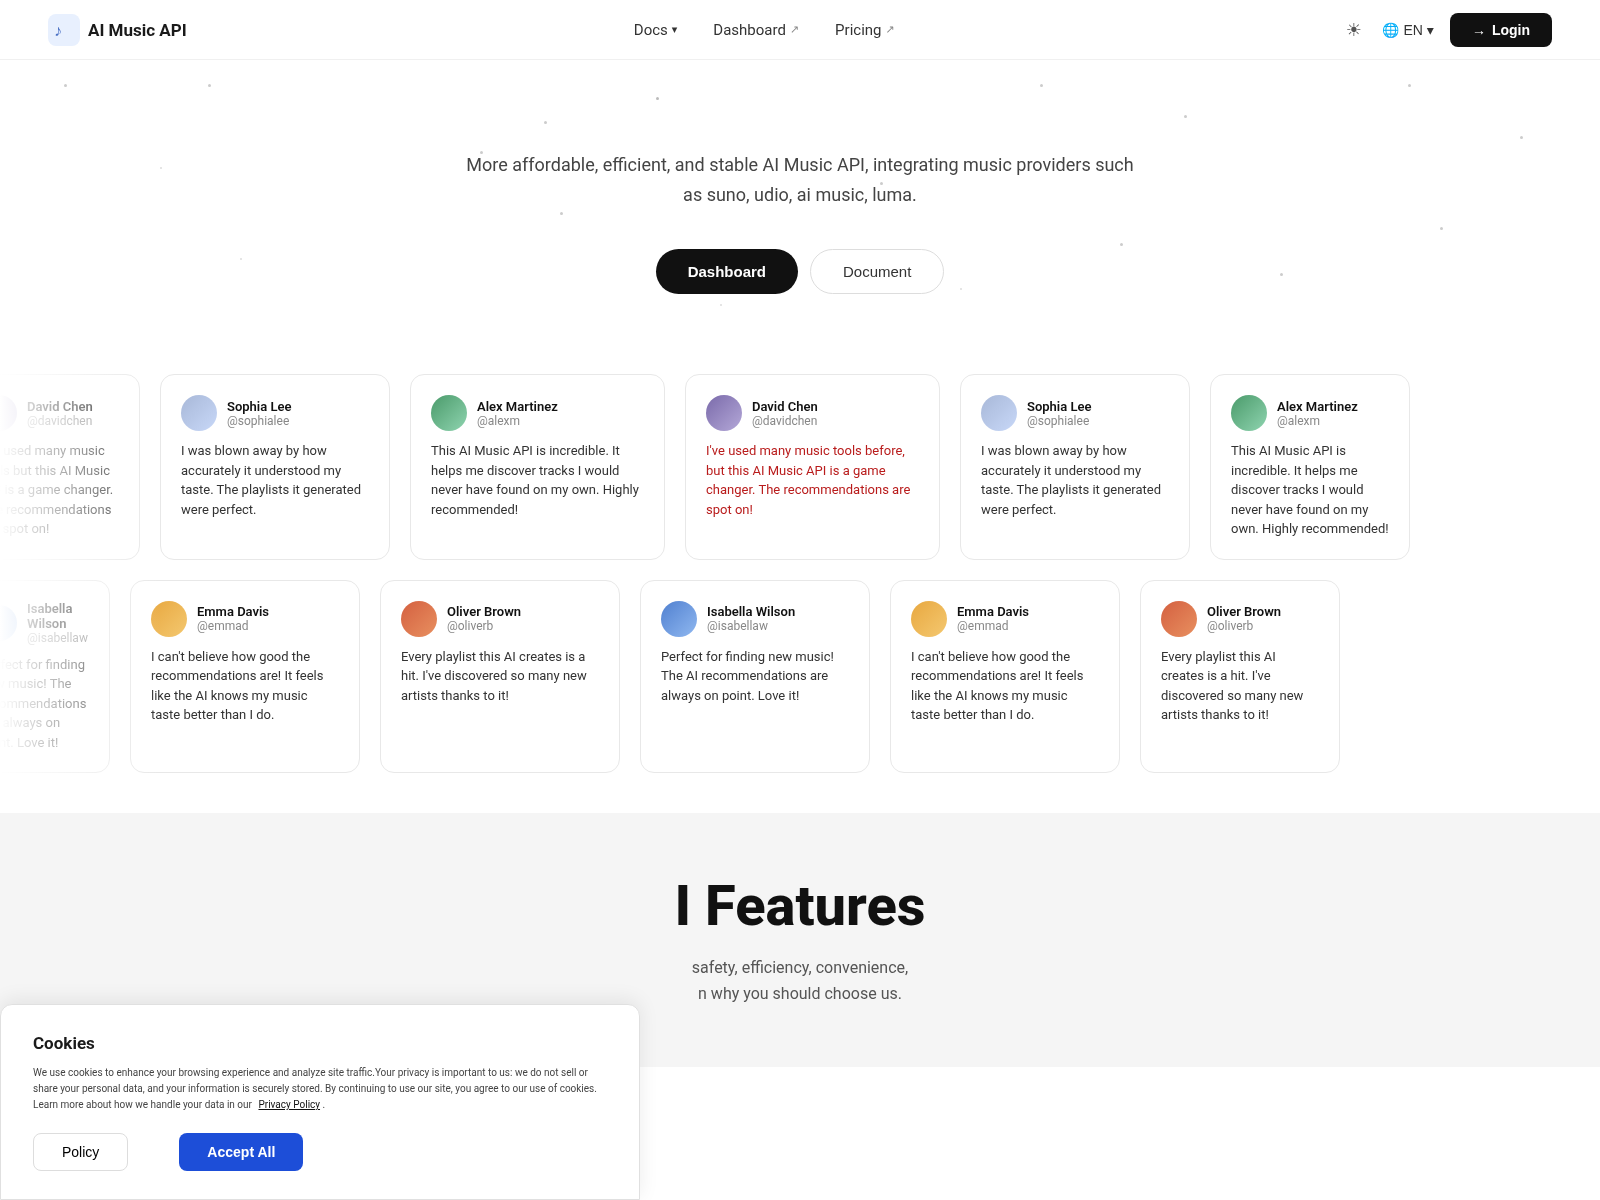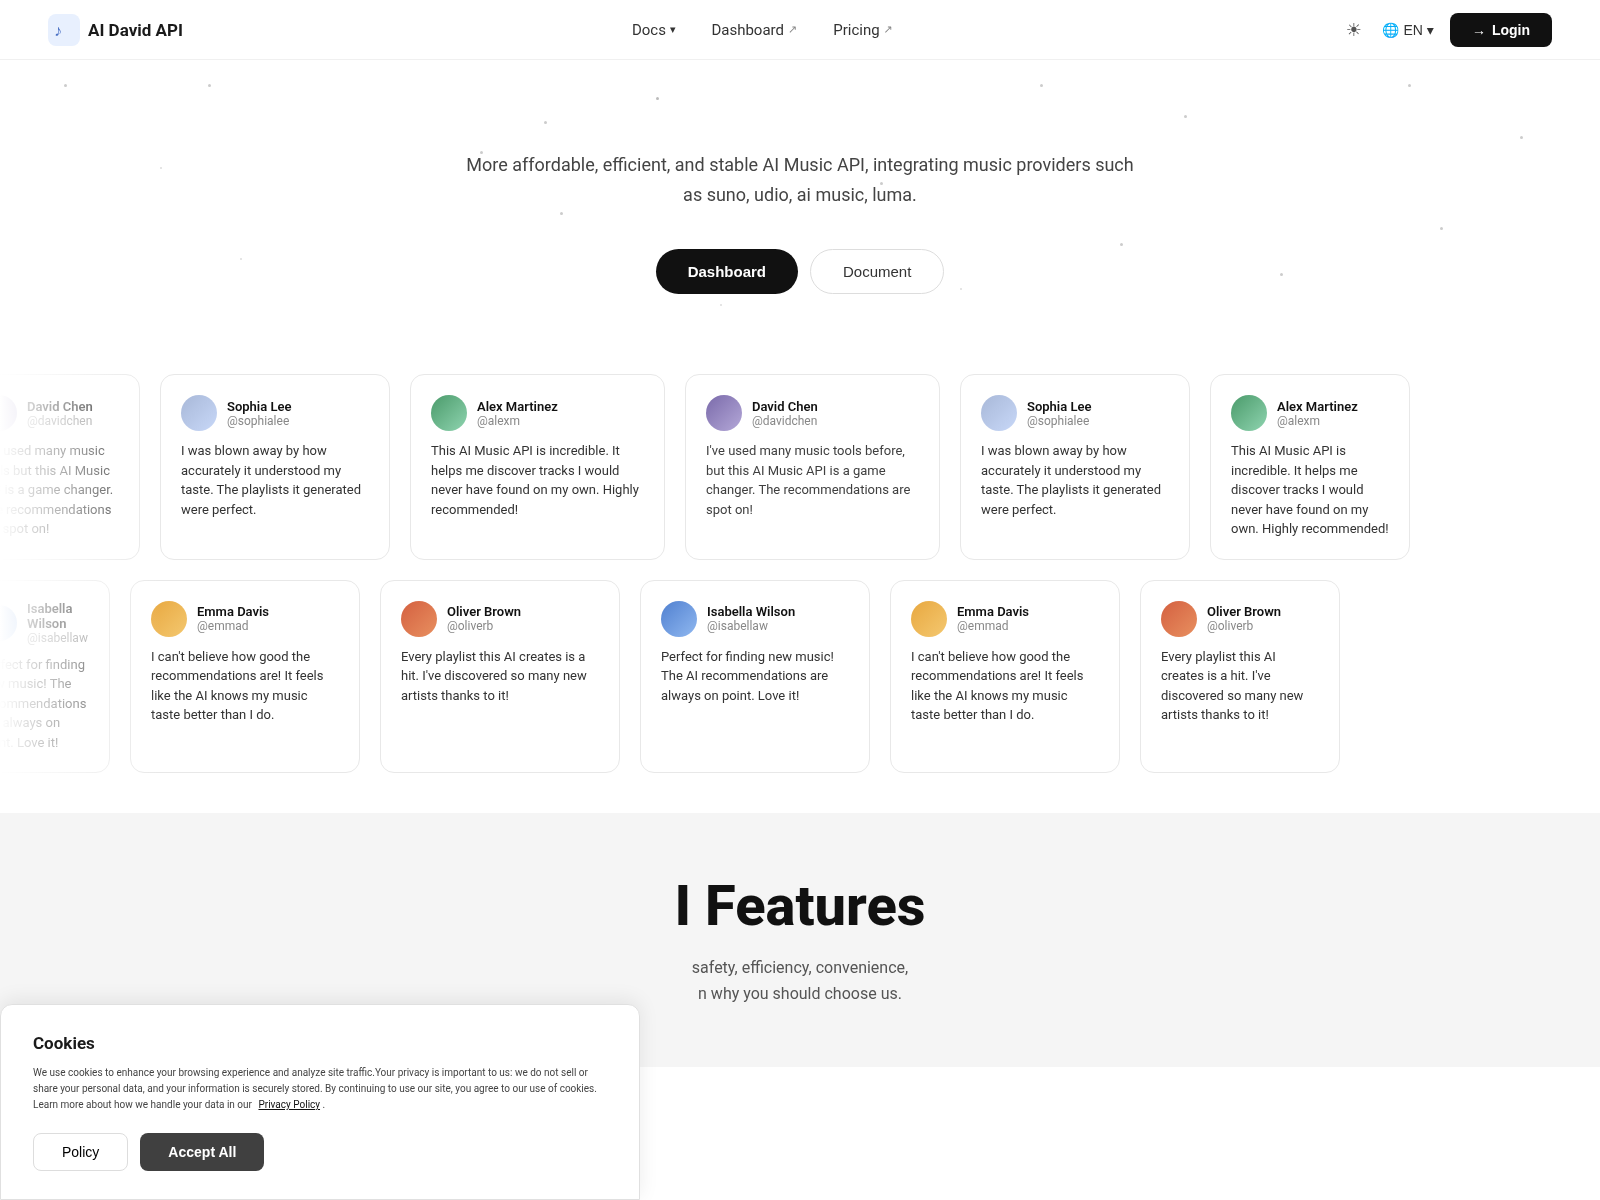--- a/index.html
+++ b/index.html
@@ -69,21 +69,21 @@
   </style>
 </head>
 <body>
 
 <nav>
   <div style="display:flex;align-items:center;gap:8px;cursor:pointer;">
     <svg width="32" height="32" viewBox="0 0 32 32">
       <rect width="32" height="32" rx="8" fill="#e8f0fe"></rect>
       <text x="6" y="22" font-size="16" fill="#4a70c4">♪</text>
     </svg>
-    <span style="font-weight:700;font-size:17px;">AI David API</span>
+    <span style="font-weight:700;font-size:17px;">AI Music API</span>
   </div>
 
   <div style="display:flex;align-items:center;gap:36px;">
     <a class="nav-link" style="display:flex;align-items:center;gap:4px;color:#333;text-decoration:none;font-size:15px;cursor:pointer;">
       <span>Docs</span>
       <span style="font-size:11px;">▾</span>
     </a>
     <a class="nav-link" style="display:flex;align-items:center;gap:4px;color:#333;text-decoration:none;font-size:15px;cursor:pointer;">
       <span>Dashboard</span>
       <span style="font-size:11px;color:#888;">↗</span>
@@ -181,21 +181,21 @@
     </div>
 
     <div style="background:#fff;border:1px solid #e8e8e8;border-radius:14px;padding:20px;width:255px;min-width:255px;">
       <div style="display:flex;align-items:center;gap:10px;margin-bottom:10px;">
         <div style="width:36px;height:36px;border-radius:50%;background:linear-gradient(135deg,#7a6aaa,#b4a8d8);flex-shrink:0;"></div>
         <div>
           <div style="font-size:13px;font-weight:600;color:#111;">David Chen</div>
           <div style="font-size:12px;color:#888;">@davidchen</div>
         </div>
       </div>
-      <p style="font-size:13px;color:#404040;line-height:1.5;">I've used many music tools before, but this AI Music API is a game changer. The recommendations are spot on!</p>
+      <p style="font-size:13px;color:#b91c1c;line-height:1.5;">I've used many music tools before, but this AI Music API is a game changer. The recommendations are spot on!</p>
     </div>
 
     <div style="background:#fff;border:1px solid #e8e8e8;border-radius:14px;padding:20px;width:230px;min-width:230px;">
       <div style="display:flex;align-items:center;gap:10px;margin-bottom:10px;">
         <div style="width:36px;height:36px;border-radius:50%;background:linear-gradient(135deg,#a8b8d8,#c8d8f8);flex-shrink:0;"></div>
         <div>
           <div style="font-size:13px;font-weight:600;color:#111;">Sophia Lee</div>
           <div style="font-size:12px;color:#888;">@sophialee</div>
         </div>
       </div>
@@ -293,15 +293,15 @@
 
 <div style="position:fixed;bottom:0;left:0;width:640px;background:#fff;border:1px solid #e0e0e0;border-radius:12px 12px 0 0;padding:28px 32px;box-shadow:0 -4px 20px rgba(0,0,0,0.08);z-index:1000;">
   <div style="font-size:17px;font-weight:700;margin-bottom:12px;">Cookies</div>
   <p style="font-size:10px;color:#444;line-height:1.6;margin-bottom:20px;">
     <span>We use cookies to enhance your browsing experience and analyze site traffic.Your privacy is important to us: we do not sell or share your personal data, and your information is securely stored. By continuing to use our site, you agree to our use of cookies. Learn more about how we handle your data in our</span>
     <a style="color:#111;text-decoration:underline;cursor:pointer;margin-left:4px;">Privacy Policy</a>
     <span>.</span>
   </p>
   <div style="display:flex;gap:12px;">
     <button style="background:#fff;border:1.5px solid #ddd;border-radius:8px;padding:10px 28px;font-size:14px;cursor:pointer;font-weight:500;">Policy</button>
-    <button style="background:#404040;color:#fff;border:none;border-radius:8px;padding:10px 28px;font-size:14px;font-weight:600;cursor:pointer;">Accept All</button>
+    <button style="background:#1d4ed8;color:#fff;border:none;border-radius:8px;padding:10px 28px;font-size:14px;font-weight:600;cursor:pointer;margin-left:39px;">Accept All</button>
   </div>
 </div>
 
 </body></html>

